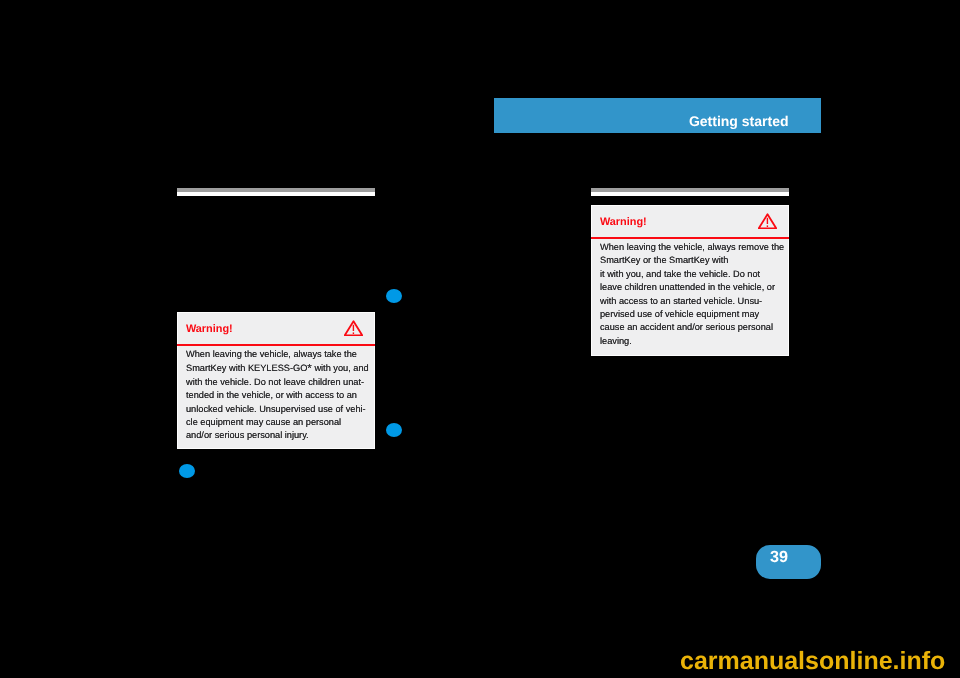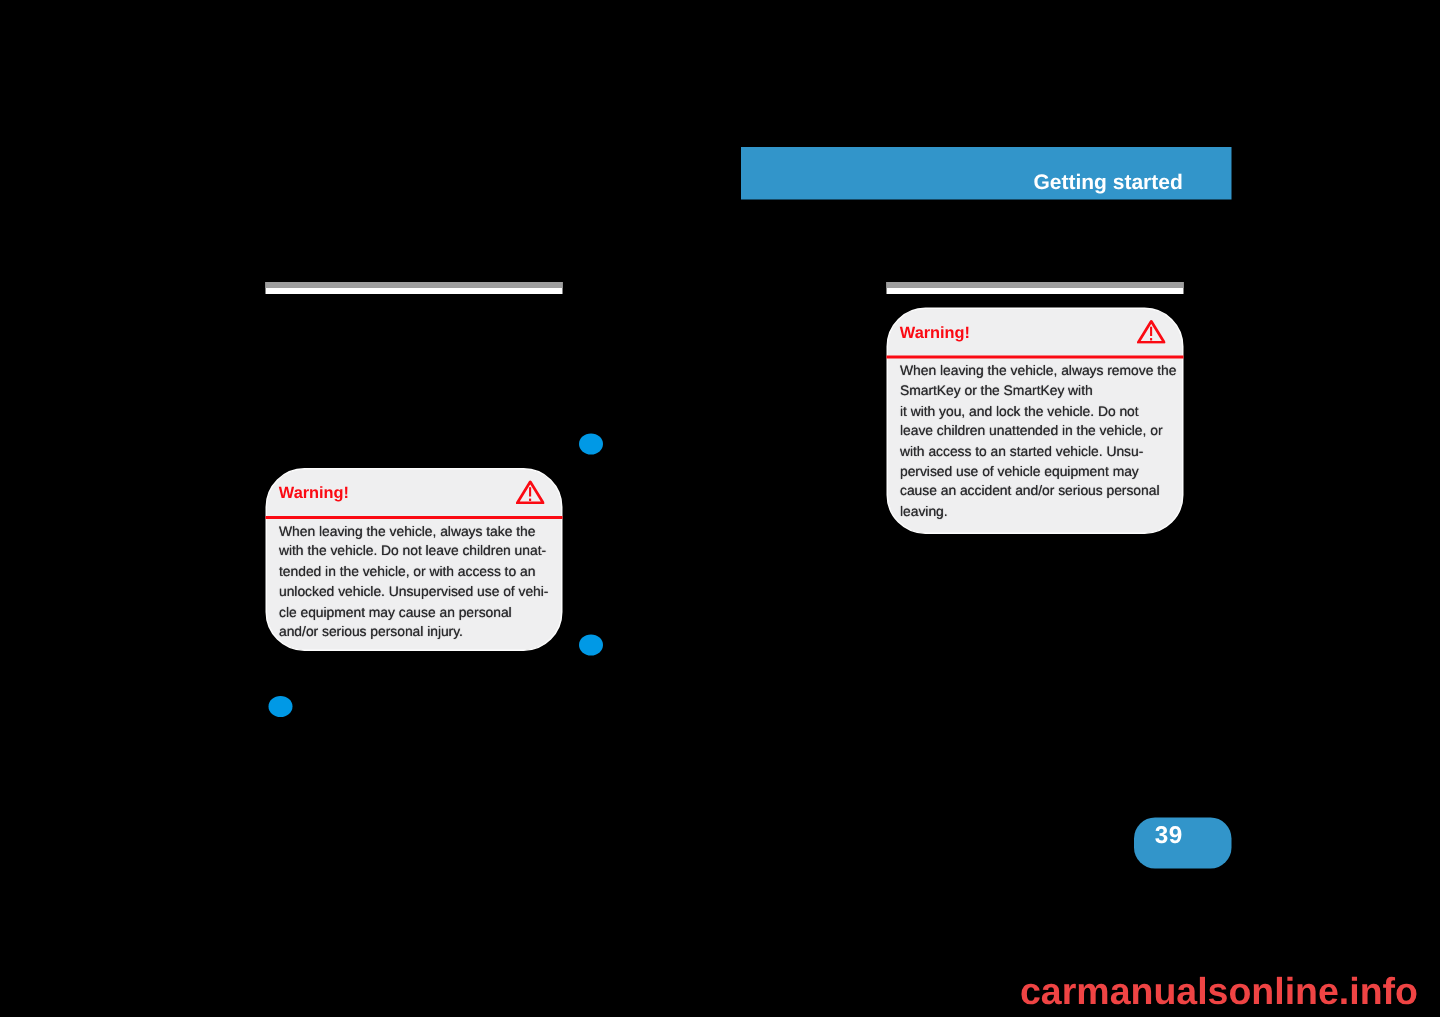--- a/index.html
+++ b/index.html
@@ -56,21 +56,20 @@
   
   .warn-box {
     position: absolute;
     width: 198px;
     background: #efeff0;
     box-sizing: border-box;
     border-left: 1px solid #fdfdfd;
     border-top: 1px solid #fdfdfd;
     border-right: 1px solid #fdfdfd;
     border-bottom: 1px solid #fdfdfd;
-    border-radius: 26px;
   }
   .warn-head {
     position: relative;
     height: 31.5px;
   }
   .warn-head .rule {
     position: absolute;
     left: -1px; right: -1px; top: 31.2px;
     height: 2px;
     background: #fb0a13;
@@ -140,21 +139,21 @@
     font-size: 16.2px;
     font-weight: bold;
     letter-spacing: 0.2px;
   }
 
   
   .watermark {
     position: absolute;
     left: 680px;
     top: 646.7px;
-    color: #ef4444;
+    color: #eab308;
     font-size: 25px;
     font-weight: bold;
     letter-spacing: 0px;
     white-space: nowrap;
     line-height: 28px;
   }
 </style>
 </head>
 <body>
 
@@ -178,20 +177,21 @@
         <svg viewBox="0 0 190 164" width="19" height="16.4">
           <path d="M95 12 L182 153 L8 153 Z" fill="none" stroke="#fb0a13" stroke-width="18" stroke-linejoin="round"></path>
           <rect x="87" y="48" width="14" height="62" fill="#fb0a13"></rect>
           <rect x="87" y="124" width="14" height="16" fill="#fb0a13"></rect>
         </svg>
       </div>
       <div class="rule"></div>
     </div>
     <div class="warn-body" id="warn-left-body">
         <div class="ln">When leaving the vehicle, always take the</div>
+        <div class="ln">SmartKey with KEYLESS-GO<span class="ast">*</span> with you, and</div>
         <div class="ln">with the vehicle. Do not leave children unat-</div>
         <div class="ln">tended in the vehicle, or with access to an</div>
         <div class="ln">unlocked vehicle. Unsupervised use of vehi-</div>
         <div class="ln">cle equipment may cause an personal</div>
         <div class="ln">and/or serious personal injury.</div>
       </div>
   </div>
 
   <div class="warn-box" id="warn-right">
     <div class="warn-head">
@@ -201,21 +201,21 @@
           <path d="M95 12 L182 153 L8 153 Z" fill="none" stroke="#fb0a13" stroke-width="18" stroke-linejoin="round"></path>
           <rect x="87" y="48" width="14" height="62" fill="#fb0a13"></rect>
           <rect x="87" y="124" width="14" height="16" fill="#fb0a13"></rect>
         </svg>
       </div>
       <div class="rule"></div>
     </div>
     <div class="warn-body" id="warn-right-body">
         <div class="ln">When leaving the vehicle, always remove the</div>
         <div class="ln">SmartKey or the SmartKey with</div>
-        <div class="ln">it with you, and lock the vehicle. Do not</div>
+        <div class="ln">it with you, and take the vehicle. Do not</div>
         <div class="ln">leave children unattended in the vehicle, or</div>
         <div class="ln">with access to an started vehicle. Unsu-</div>
         <div class="ln">pervised use of vehicle equipment may</div>
         <div class="ln">cause an accident and/or serious personal</div>
         <div class="ln">leaving.</div>
       </div>
   </div>
 
   <div id="bullet-layer">
       <div class="dot" style="left: 386px; top: 289px;"></div>

